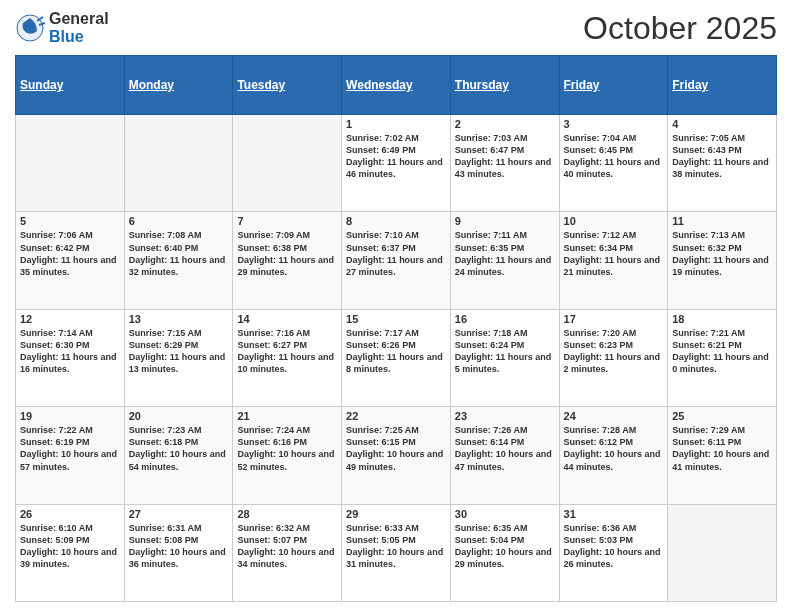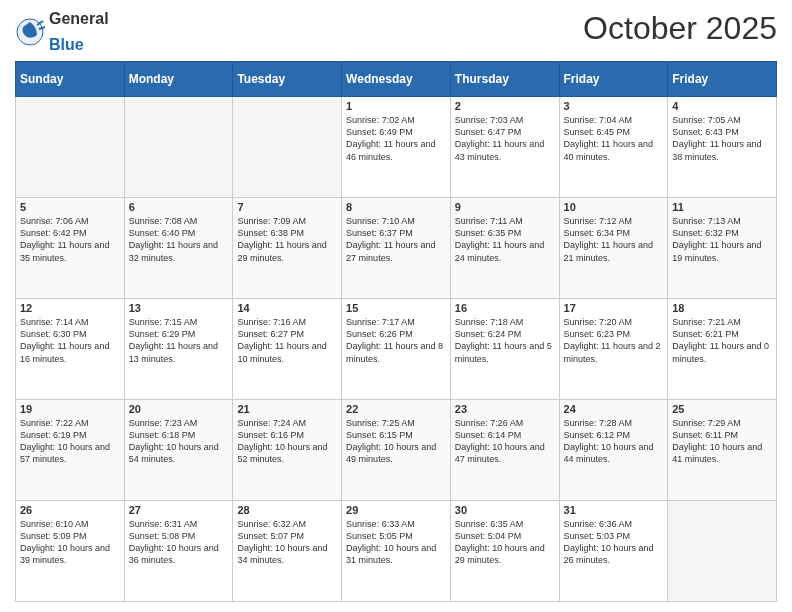--- a/index.html
+++ b/index.html
@@ -25,21 +25,20 @@
     }
     .logo {
       display: flex;
       align-items: center;
       gap: 4px;
     }
     .logo-text {
       display: flex;
       flex-direction: column;
       line-height: 1.1;
-      gap: 8px;
     }
     .logo-general {
       font-size: 16px;
       font-weight: bold;
       color: #333;
     }
     .logo-blue {
       font-size: 16px;
       font-weight: bold;
       color: #1a6bb5;
@@ -65,23 +64,24 @@
       border: 1px solid #ccc;
       border-collapse: collapse;
       width: 100%;
       table-layout: fixed;
     }
     .calendar th {
       background-color: #2a6bb0;
       color: #fff;
       font-size: 12px;
       font-weight: bold;
-      padding: 10px 4px;
+      padding: 22px 4px;
       text-align: left;
       border: 1px solid #1d5a99;
+      text-decoration: underline;
     }
     .calendar td {
       border: 1px solid #ccc;
       vertical-align: top;
       padding: 3px 4px;
       font-size: 9.5px;
       color: #333;
       background: #fff;
       height: 80px;
     }
@@ -94,20 +94,21 @@
     .day-num {
       font-size: 11px;
       font-weight: bold;
       display: block;
       margin-bottom: 2px;
     }
     .cell-text {
       font-size: 9px;
       line-height: 1.35;
       color: #333;
+      font-weight: bold;
     }
   </style>
 </head>
 <body>
 
 <div class="page">
   <div class="header">
     <div class="logo">
       <svg class="logo-icon" viewBox="0 0 30 30" xmlns="http://www.w3.org/2000/svg">
         <circle cx="15" cy="15" r="13" fill="#e8f0f8" stroke="#2a6bb0" stroke-width="1"></circle>

